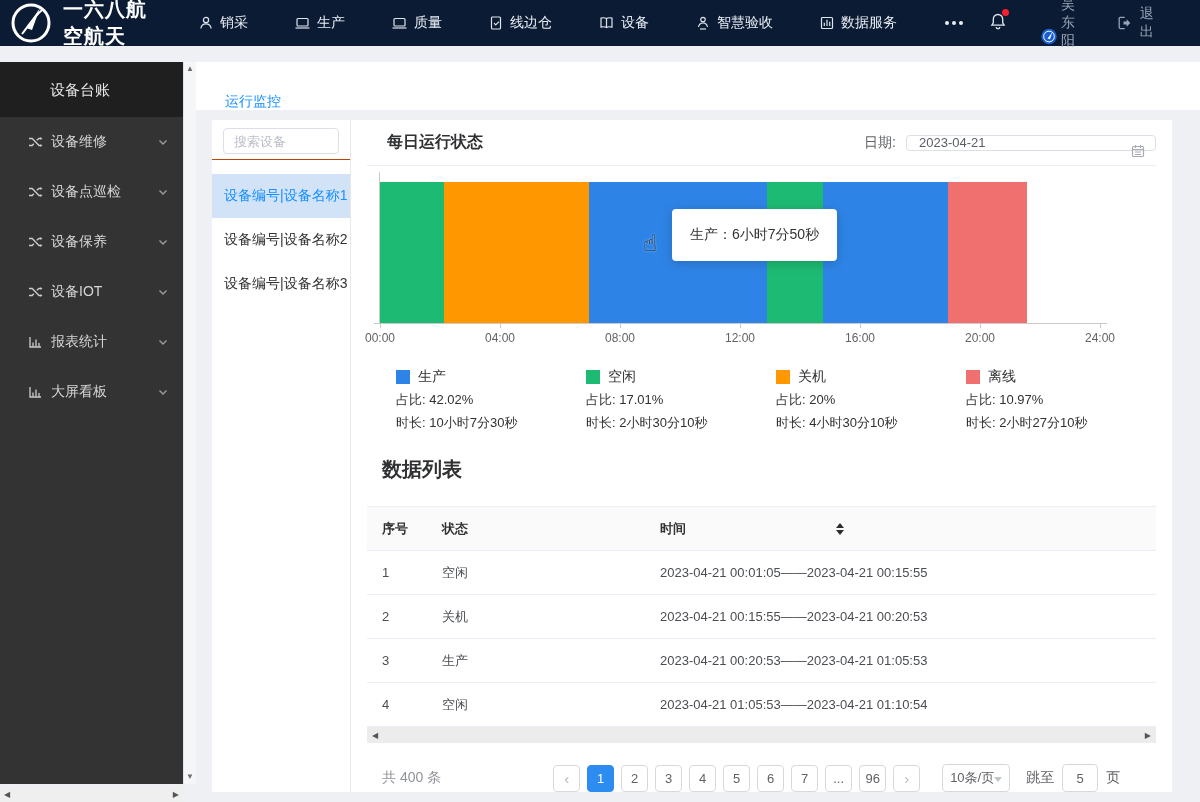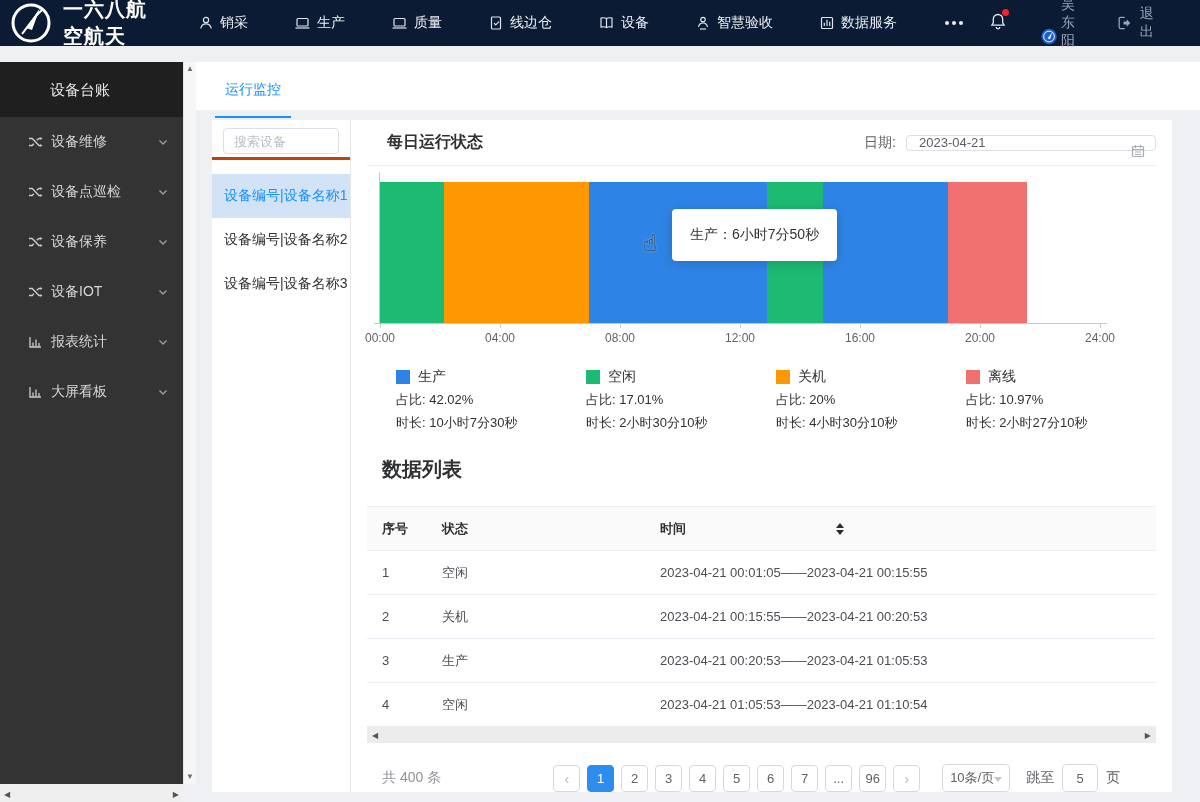--- a/index.html
+++ b/index.html
@@ -32,28 +32,28 @@
   .side-item { height:50px; display:flex; align-items:center; padding:0 14px 0 27px; cursor:pointer; }
   .side-item svg.mi { margin-right:7px; }
   .side-item .side-label { flex:1; font-size:14px; color:#d6d6d6; }
   .side-vscroll { position:absolute; left:183px; top:62px; width:13px; height:722px; background:#f5f6f7; border-left:1px solid #e2e3e5; display:flex; flex-direction:column; justify-content:space-between; align-items:center; padding:3px 0; }
   .side-vscroll span { font-size:8px; color:#6d6d6d; line-height:8px; }
   .side-hscroll { position:absolute; left:0; top:786px; width:183px; height:16px; background:#efefef; display:flex; justify-content:space-between; align-items:center; padding:0 4px; }
   .side-hscroll span { font-size:8px; color:#555; }
 
   
   .tabbar { position:absolute; left:196px; top:62px; width:1004px; height:48px; background:#fff; }
-  .tab { display:inline-block; margin-left:19px; padding:4px 10px; line-height:46px; font-size:14px; color:#1890ff; border-bottom:2px solid #1890ff; cursor:pointer; }
+  .tab { display:inline-block; margin-left:19px; padding:16px 10px; line-height:46px; font-size:14px; color:#1890ff; border-bottom:2px solid #1890ff; cursor:pointer; }
 
   
   .card { position:absolute; left:212px; top:120px; width:960px; height:672px; background:#fff; display:flex; }
 
   
   .device-panel { width:192px; border-right:1px solid #e8e8e8; }
-  .search-wrap { height:40px; padding:8px 11px 0 11px; border-bottom:3px solid #c2410c; }
+  .search-wrap { height:40px; padding:8px 11px 0 11px; border-bottom:1px solid #c2410c; }
   .search-wrap input { width:100%; height:26px; border:1px solid #dcdfe6; border-radius:4px; padding:0 10px; font-size:13px; color:#606266; outline:none; }
   .search-wrap input::placeholder { color:#b9bec7; }
   .device-list { padding-top:14px; }
   .device-item { height:44px; display:flex; align-items:center; padding-left:12px; font-size:14px; color:#333; cursor:pointer; }
   .device-item.selected { background:#d2e3f8; color:#1890ff; }
 
   
   .monitor-panel { flex:1; padding:0 16px; position:relative; }
   .panel-header { height:46px; display:flex; align-items:center; justify-content:space-between; border-bottom:1px solid #ebeef5; }
   .panel-title { font-size:16px; font-weight:bold; color:#303133; margin-left:20px; }

